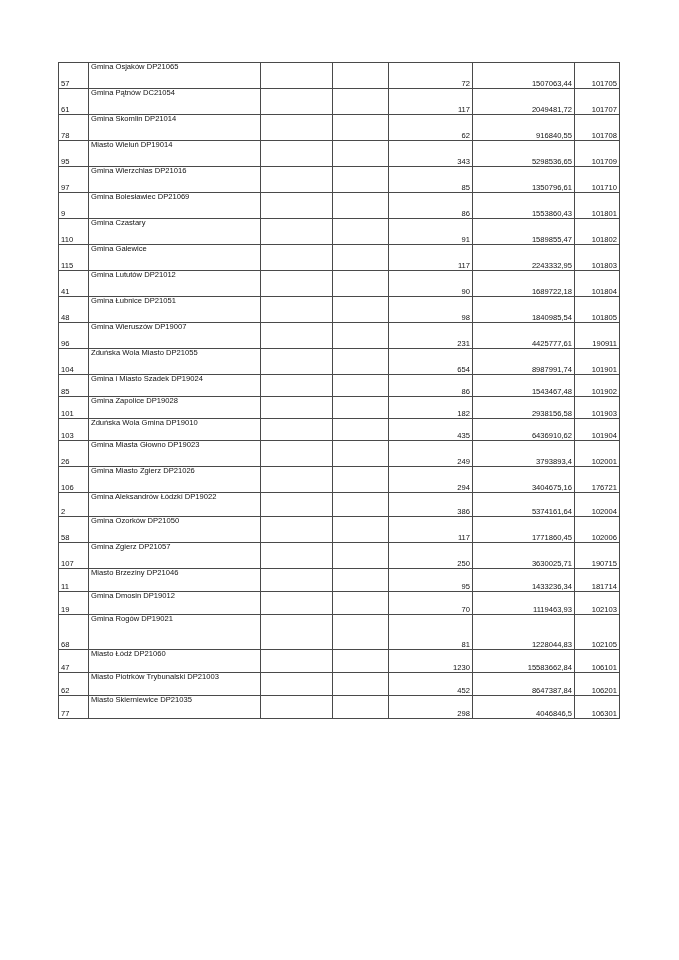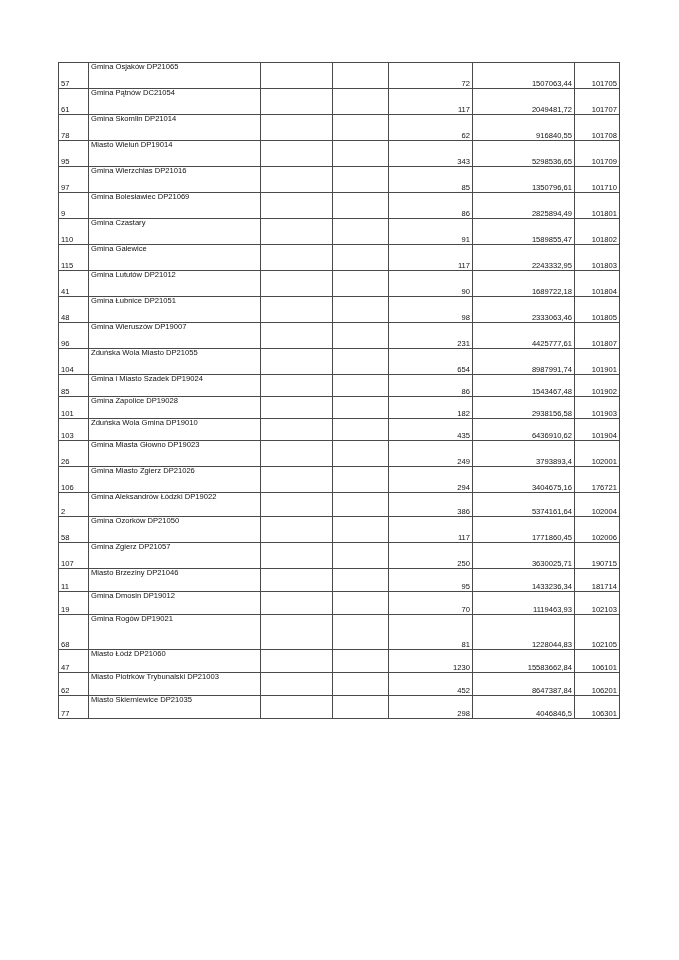--- a/index.html
+++ b/index.html
@@ -85,21 +85,21 @@
           <td class="c-num">85</td>
           <td class="c-num">1350796,61</td>
           <td class="c-num">101710</td>
         </tr>
         <tr style="height: 26px;">
           <td class="c-id">9</td>
           <td class="c-name">Gmina Bolesławiec   DP21069</td>
           <td class="c-empty"></td>
           <td class="c-empty"></td>
           <td class="c-num">86</td>
-          <td class="c-num">2825894,49</td>
+          <td class="c-num">1553860,43</td>
           <td class="c-num">101801</td>
         </tr>
         <tr style="height: 26px;">
           <td class="c-id">110</td>
           <td class="c-name">Gmina Czastary</td>
           <td class="c-empty"></td>
           <td class="c-empty"></td>
           <td class="c-num">91</td>
           <td class="c-num">1589855,47</td>
           <td class="c-num">101802</td>
@@ -121,31 +121,31 @@
           <td class="c-num">90</td>
           <td class="c-num">1689722,18</td>
           <td class="c-num">101804</td>
         </tr>
         <tr style="height: 26px;">
           <td class="c-id">48</td>
           <td class="c-name">Gmina Łubnice DP21051</td>
           <td class="c-empty"></td>
           <td class="c-empty"></td>
           <td class="c-num">98</td>
-          <td class="c-num">2333063,46</td>
+          <td class="c-num">1840985,54</td>
           <td class="c-num">101805</td>
         </tr>
         <tr style="height: 26px;">
           <td class="c-id">96</td>
           <td class="c-name">Gmina Wieruszów DP19007</td>
           <td class="c-empty"></td>
           <td class="c-empty"></td>
           <td class="c-num">231</td>
           <td class="c-num">4425777,61</td>
-          <td class="c-num">101807</td>
+          <td class="c-num">190911</td>
         </tr>
         <tr style="height: 26px;">
           <td class="c-id">104</td>
           <td class="c-name">Zduńska Wola Miasto DP21055</td>
           <td class="c-empty"></td>
           <td class="c-empty"></td>
           <td class="c-num">654</td>
           <td class="c-num">8987991,74</td>
           <td class="c-num">101901</td>
         </tr>

